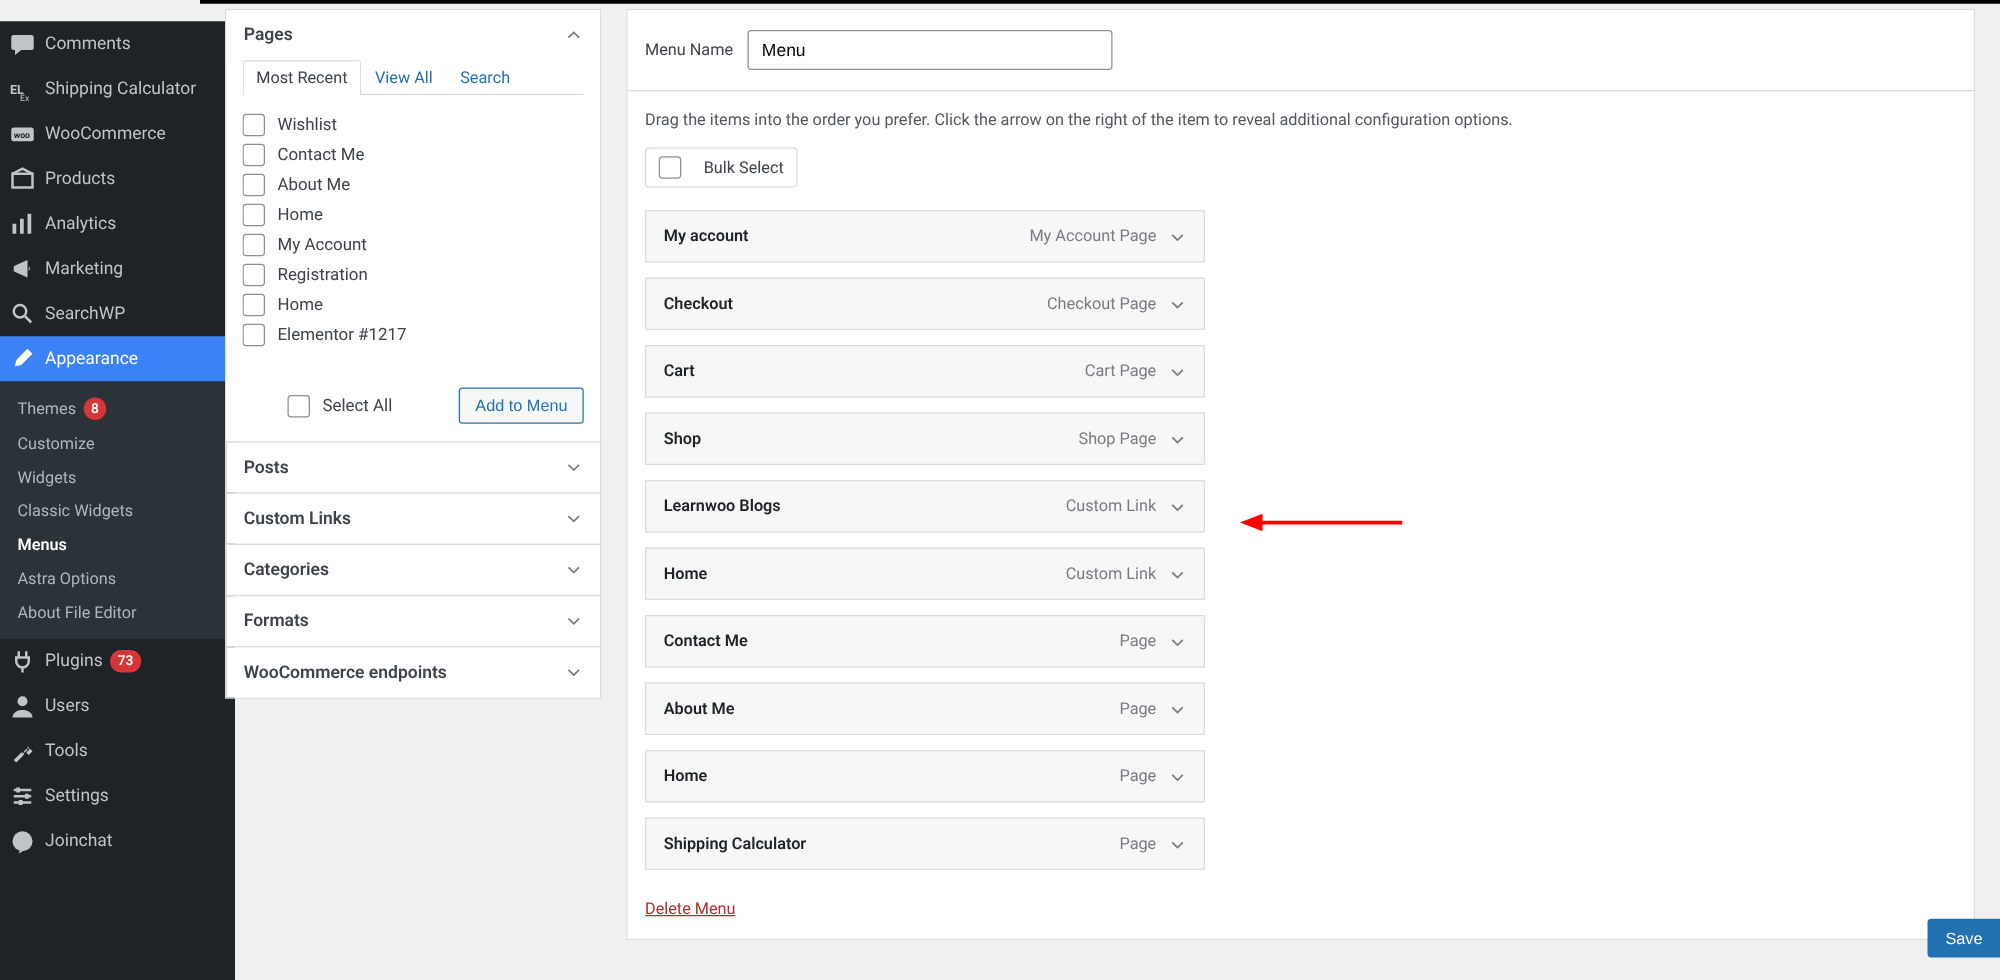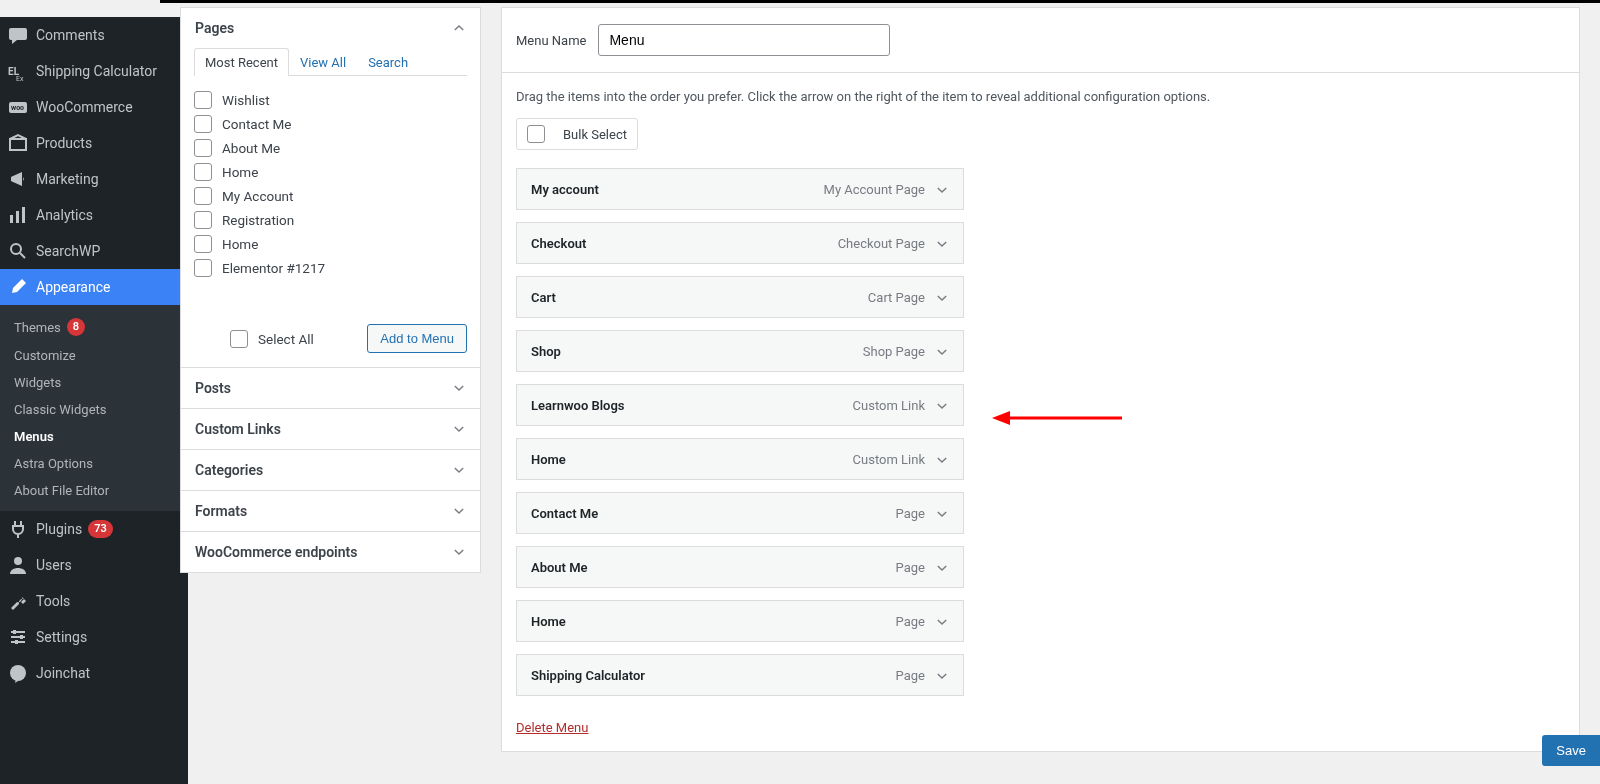--- a/index.html
+++ b/index.html
@@ -81,21 +81,21 @@
   .page-list::-webkit-scrollbar-thumb { background: #c3c4c7; }
 
   .check-row {
     display: flex; align-items: center; padding: 3px 0; font-size: 13.5px;
   }
   .wp-check {
     width: 18px; height: 18px; border: 1px solid #8c8f94; border-radius: 3px;
     margin-right: 10px; flex-shrink: 0; background: #fff;
   }
 
-  .acc-foot { display: flex; justify-content: space-between; align-items: center; margin-top: 28px; padding-left: 36px; }
+  .acc-foot { display: flex; justify-content: space-between; align-items: center; margin-top: 14px; padding-left: 36px; }
   .btn-outline {
     border: 1px solid #2271b1; color: #2271b1; background: #f6f7f7;
     padding: 6px 12px; border-radius: 3px; font-size: 13px; cursor: pointer;
   }
 
   
   .right-col {
     flex: 1; background: #fff; border: 1px solid #dcdcde;
     display: flex; flex-direction: column;
   }
@@ -237,32 +237,32 @@
       <span class="mi-icon">
         <svg width="20" height="20" viewBox="0 0 20 20">
           <use href="#i-box"></use>
         </svg>
       </span>
       <span>Products</span>
     </div>
     <div class="menu-item top-level">
       <span class="mi-icon">
         <svg width="20" height="20" viewBox="0 0 20 20">
+          <use href="#i-chart"></use>
+        </svg>
+      </span>
+      <span>Analytics</span>
+    </div>
+    <div class="menu-item top-level">
+      <span class="mi-icon">
+        <svg width="20" height="20" viewBox="0 0 20 20">
           <use href="#i-megaphone"></use>
         </svg>
       </span>
       <span>Marketing</span>
-    </div>
-    <div class="menu-item top-level">
-      <span class="mi-icon">
-        <svg width="20" height="20" viewBox="0 0 20 20">
-          <use href="#i-chart"></use>
-        </svg>
-      </span>
-      <span>Analytics</span>
     </div>
     <div class="menu-item top-level">
       <span class="mi-icon">
         <svg width="20" height="20" viewBox="0 0 20 20">
           <use href="#i-search"></use>
         </svg>
       </span>
       <span>SearchWP</span>
     </div>
     <div class="menu-item top-level current">

